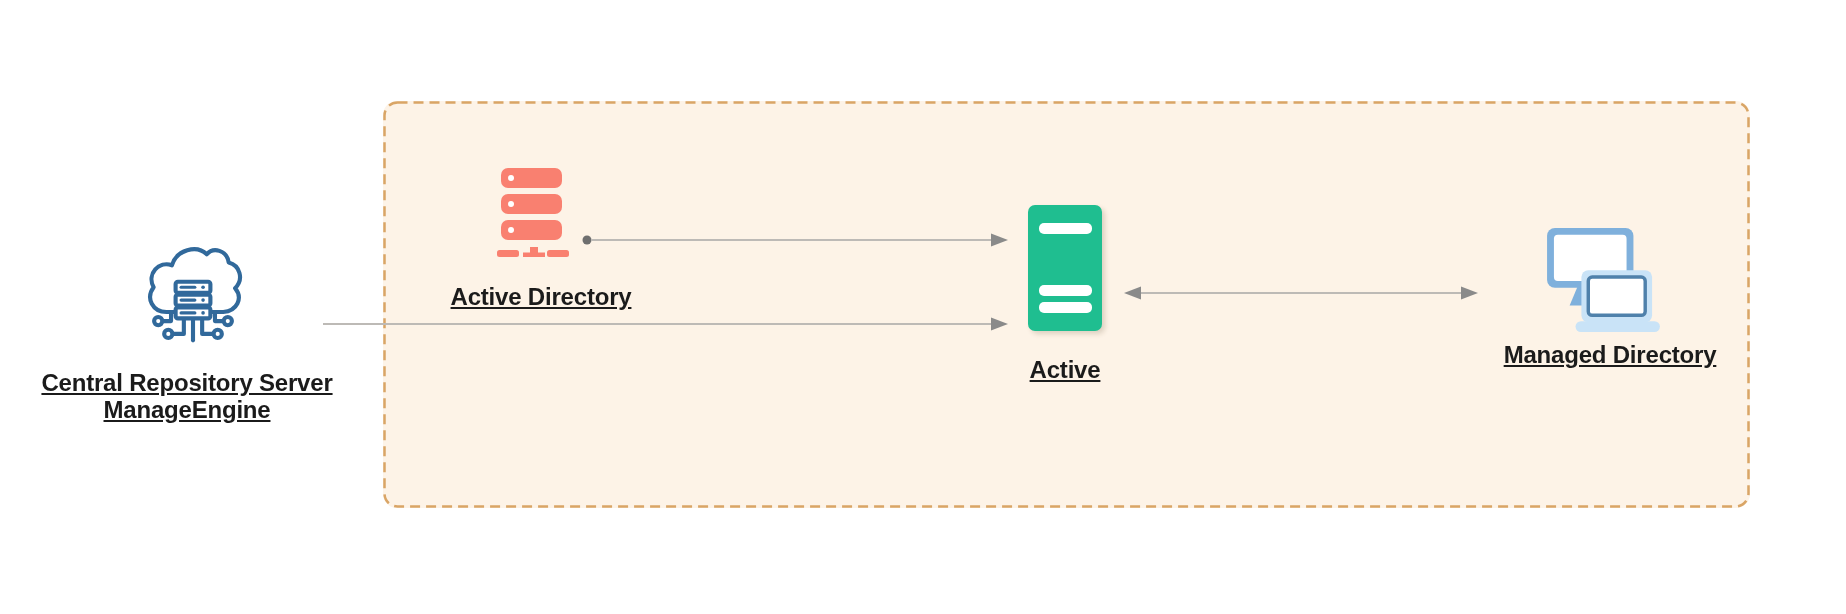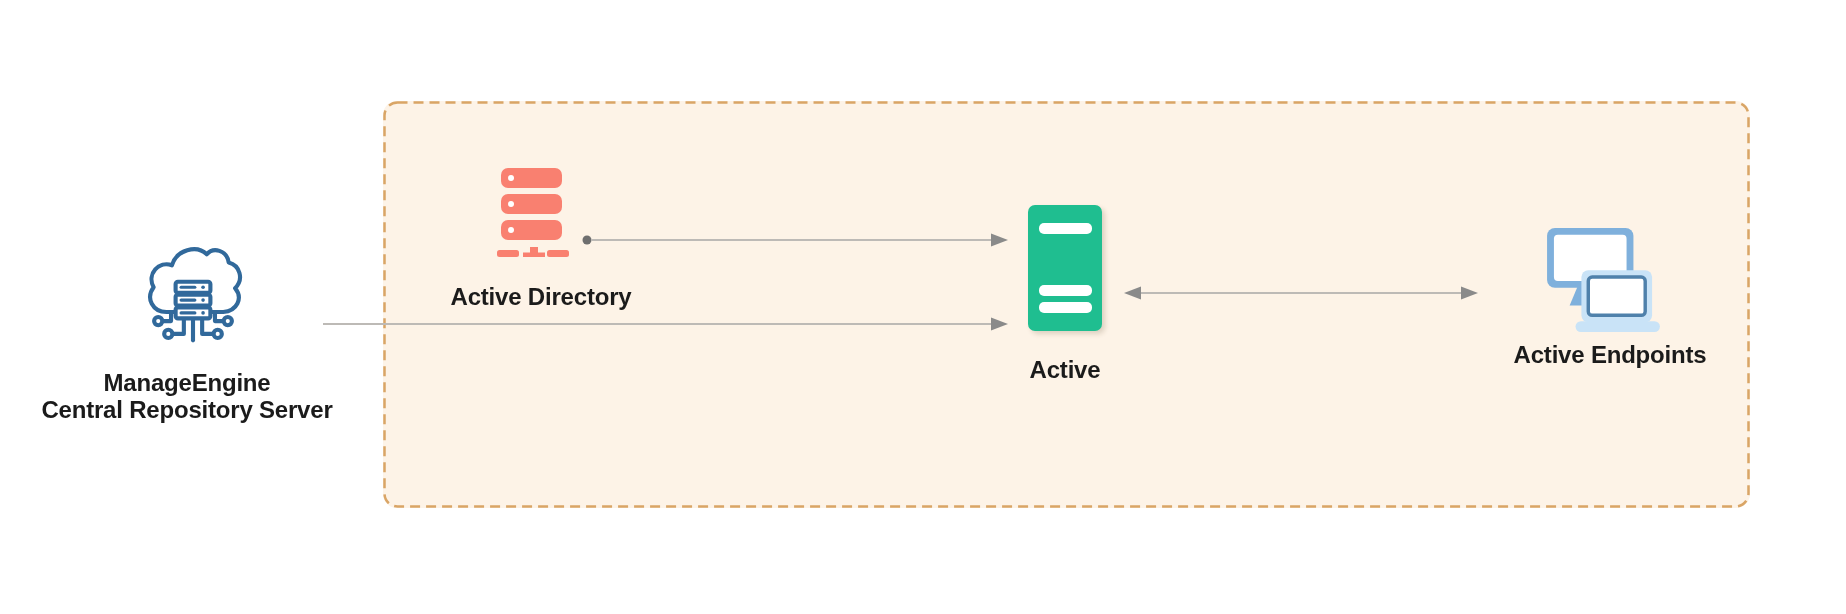--- a/index.html
+++ b/index.html
@@ -22,21 +22,21 @@
   body{font-family:"Liberation Sans","DejaVu Sans",sans-serif;}
   .canvas{position:relative;width:1846px;height:614px;background:var(--page-bg);overflow:hidden;}
 
   .zone{position:absolute;left:383px;top:101px;width:1367px;height:407px;
         background:var(--zone-bg);border-radius:14px;}
   .zone-border-svg{position:absolute;left:0;top:0;display:block;}
 
   .arrows-layer{position:absolute;left:0;top:0;width:1846px;height:614px;pointer-events:none;}
 
   .node-label{position:absolute;text-align:center;color:var(--label-color);
-              font-weight:700;font-size:24px;line-height:27px;letter-spacing:-0.2px;}
+              font-weight:700;font-size:24px;line-height:27px;letter-spacing:-0.2px;text-decoration:underline;}
 
   .icon-abs{position:absolute;display:block;}
 
   .server-body{position:absolute;left:1028px;top:205px;width:74px;height:126px;
                background:var(--server-green);border-radius:7px;
                box-shadow:3px 3px 5px rgba(80,60,30,0.18);}
   .server-bar{position:absolute;left:11px;width:53px;height:11px;background:#ffffff;border-radius:5px;}
   .server-bar.b1{top:18px;}
   .server-bar.b2{top:80px;}
   .server-bar.b3{top:97px;}
@@ -93,22 +93,22 @@
             <path d="M47 84 H62"></path>
         </g>
         <g fill="var(--cloud-blue)" stroke="none">
           <circle cx="71" cy="56" r="2"></circle>
             <circle cx="71" cy="70" r="2"></circle>
             <circle cx="71" cy="84" r="2"></circle>
         </g>
       </g>
     </svg>
     <div class="node-label" style="left:25px;top:369px;width:324px;">
+      <div>Central Repository Server</div>
       <div>ManageEngine</div>
-      <div>Central Repository Server</div>
     </div>
   </div>
 
   <div>
     <svg class="icon-abs" style="left:497px;top:168px;" width="72" height="92" viewBox="0 0 72 92">
       <g fill="var(--ad-red)">
         <rect x="4" y="0" width="61" height="20" rx="7"></rect>
         <rect x="4" y="26" width="61" height="20" rx="7"></rect>
         <rect x="4" y="52" width="61" height="20" rx="7"></rect>
         <rect x="0" y="82" width="22" height="7" rx="2.5"></rect>
@@ -137,16 +137,16 @@
     <svg class="icon-abs" style="left:1544px;top:227px;" width="118" height="106" viewBox="0 0 120 108">
       <g>
         <rect x="3" y="1" width="88" height="61" rx="8" fill="var(--monitor-blue)"></rect>
         <rect x="10" y="8" width="74" height="47" rx="4" fill="#ffffff"></rect>
         <path d="M34 61 L46 61 L40 80 L26 80 Z" fill="var(--monitor-blue)"></path>
         <rect x="38" y="44" width="72" height="53" rx="7" fill="var(--laptop-blue)"></rect>
         <rect x="45" y="51" width="58" height="39" rx="4" fill="#ffffff" stroke="var(--laptop-screen-border)" stroke-width="3.5"></rect>
         <rect x="32" y="96" width="86" height="11" rx="5.5" fill="var(--laptop-blue)"></rect>
       </g>
     </svg>
-    <div class="node-label" style="left:1462px;top:341px;width:296px;">Active Endpoints</div>
+    <div class="node-label" style="left:1462px;top:341px;width:296px;">Managed Directory</div>
   </div>
 
 </div>
 
 </body></html>

